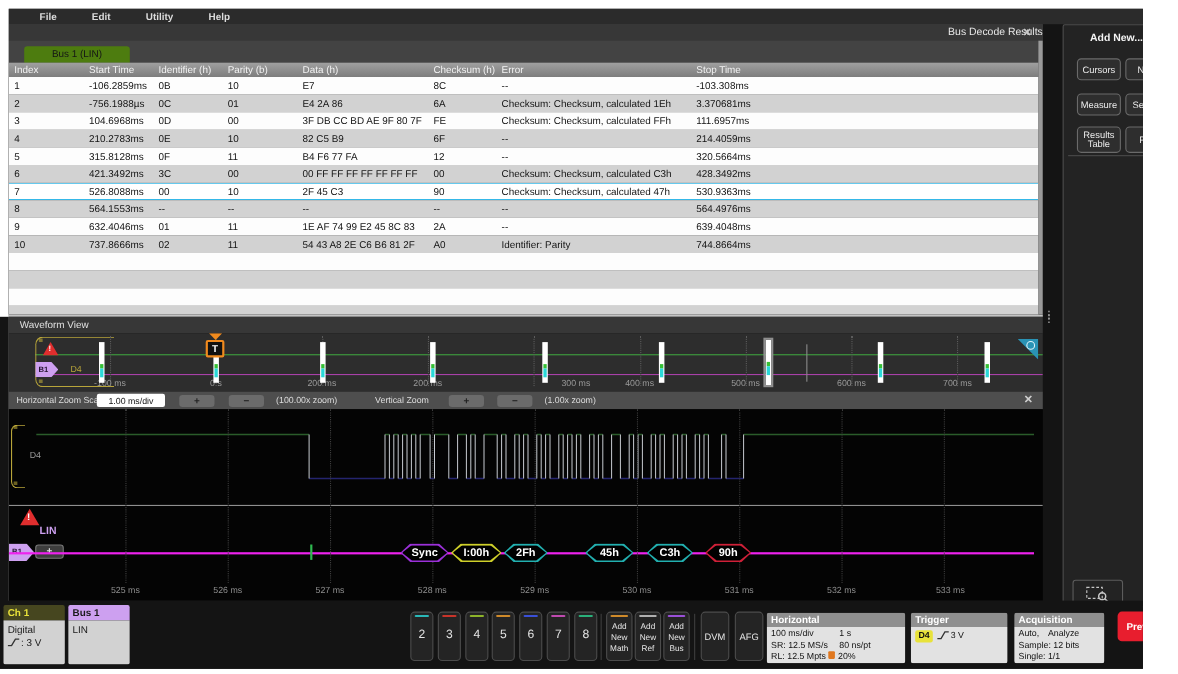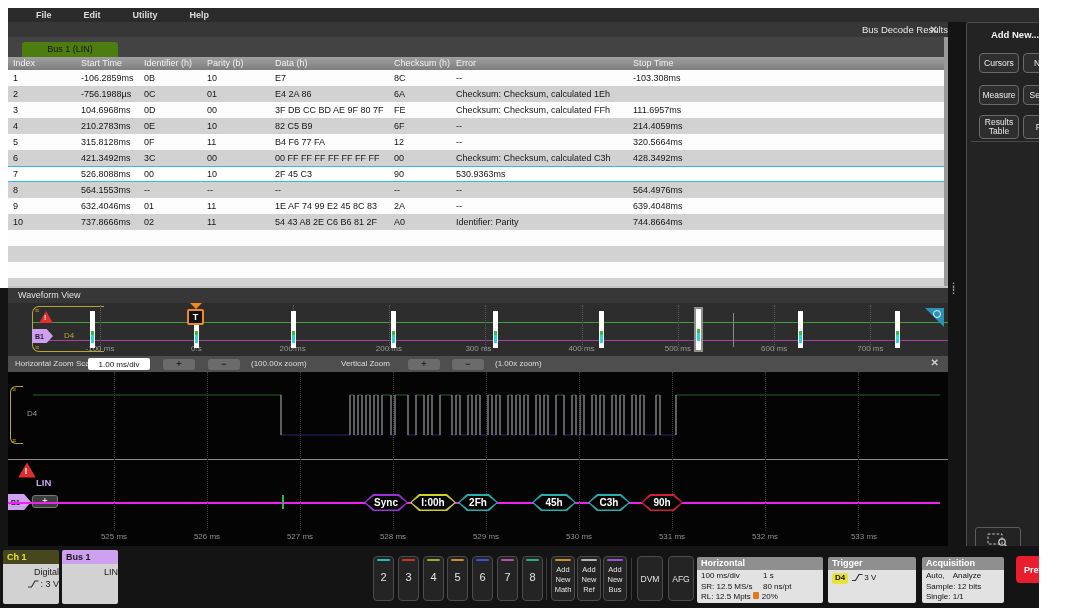--- a/index.html
+++ b/index.html
@@ -78,21 +78,21 @@
   .gtick{position:absolute;left:274px;top:123px;width:2px;height:14px;background:#2fb850;}
   .plusbtn{position:absolute;left:24px;top:123px;width:26px;height:13px;background:#3d3d3d;border:1px solid #787878;border-radius:3px;color:#e0e0e0;font:bold 9px/11px "Liberation Sans",sans-serif;text-align:center;box-sizing:border-box;}
   .linlabel{position:absolute;left:28px;top:105px;font:bold 9.5px "Liberation Sans",sans-serif;color:#cda0f0;}
   .bubble{position:absolute;top:122px;height:17px;clip-path:polygon(9px 0,calc(100% - 9px) 0,100% 50%,calc(100% - 9px) 100%,9px 100%,0 50%);}
   .bubble>div{position:absolute;inset:1.5px;background:#000;clip-path:inherit;display:flex;align-items:center;justify-content:center;color:#fff;font:bold 10px "Liberation Sans",sans-serif;}
 
   
   .bottombar{position:absolute;left:0;top:546px;width:1071px;height:62px;background:#141414;}
   .badge{position:absolute;top:4px;width:56px;height:54px;border-radius:2px;overflow:hidden;}
   .badge .bhead{height:14px;font:bold 9px/14px "Liberation Sans",sans-serif;padding-left:4px;}
-  .badge .bbody{height:40px;background:#d2d2d2;color:#1a1a1a;font:9px "Liberation Sans",sans-serif;padding:2px 0 0 4px;box-sizing:border-box;line-height:12px;text-align:right;}
+  .badge .bbody{height:40px;background:#d2d2d2;color:#1a1a1a;font:9px "Liberation Sans",sans-serif;padding:2px 0 0 4px;box-sizing:border-box;line-height:12px;}
   .chan{position:absolute;top:10px;width:21px;height:45px;background:#242424;border:1px solid #4c4c4c;border-radius:4px;box-sizing:border-box;}
   .chtop{position:absolute;left:3px;right:3px;top:2px;height:2px;border-radius:1px;}
   .chlabel{position:absolute;left:0;right:0;top:14px;text-align:center;color:#e4e4e4;font:11px "Liberation Sans",sans-serif;}
   .aline{position:absolute;left:0;right:0;text-align:center;color:#e4e4e4;font:7.5px "Liberation Sans",sans-serif;}
   .divv{position:absolute;top:12px;height:42px;width:1px;background:#3c3c3c;}
   .panel{position:absolute;top:11px;height:46px;border-radius:2px;overflow:hidden;}
   .p-head{height:13px;background:#8f8f8f;color:#fff;font:bold 9px/13px "Liberation Sans",sans-serif;padding-left:4px;}
   .p-body{height:33px;background:#e2e2e2;color:#111;font:8px "Liberation Sans",sans-serif;padding:1px 0 0 4px;box-sizing:border-box;}
   .prow{display:flex;gap:0;line-height:10.5px;white-space:nowrap;}
   .prow .c1{width:62px;}
@@ -141,20 +141,21 @@
           <div class="td">-103.308ms</div>
         </div>
         <div class="trow alt">
           <div class="td">2</div>
           <div class="td">-756.1988µs</div>
           <div class="td">0C</div>
           <div class="td">01</div>
           <div class="td">E4 2A 86</div>
           <div class="td">6A</div>
           <div class="td">Checksum: Checksum, calculated 1Eh</div>
+          <div class="td">3.370681ms</div>
         </div>
         <div class="trow">
           <div class="td">3</div>
           <div class="td">104.6968ms</div>
           <div class="td">0D</div>
           <div class="td">00</div>
           <div class="td">3F DB CC BD AE 9F 80 7F</div>
           <div class="td">FE</div>
           <div class="td">Checksum: Checksum, calculated FFh</div>
           <div class="td">111.6957ms</div>
@@ -189,20 +190,21 @@
           <div class="td">Checksum: Checksum, calculated C3h</div>
           <div class="td">428.3492ms</div>
         </div>
         <div class="trow sel">
           <div class="td">7</div>
           <div class="td">526.8088ms</div>
           <div class="td">00</div>
           <div class="td">10</div>
           <div class="td">2F 45 C3</div>
           <div class="td">90</div>
+          <div class="td">Checksum: Checksum, calculated 47h</div>
           <div class="td">530.9363ms</div>
         </div>
         <div class="trow alt">
           <div class="td">8</div>
           <div class="td">564.1553ms</div>
           <div class="td">--</div>
           <div class="td">--</div>
           <div class="td">--</div>
           <div class="td">--</div>
           <div class="td">--</div>
@@ -288,21 +290,21 @@
       </div>
   <div class="vgrid" style="left: 92px;"></div>
       <div class="tlabel" style="left: 92px; top: 41px;">-100 ms</div>
       <div class="vgrid" style="left: 188.3px;"></div>
       <div class="tlabel" style="left: 188.3px; top: 41px;">0 s</div>
       <div class="vgrid" style="left: 284.6px;"></div>
       <div class="tlabel" style="left: 284.6px; top: 41px;">200 ms</div>
       <div class="vgrid" style="left: 380.9px;"></div>
       <div class="tlabel" style="left: 380.9px; top: 41px;">200 ms</div>
       <div class="vgrid" style="left: 477.2px;"></div>
-      <div class="tlabel" style="left: 460px; top: 41px; padding-left: 21px;">300 ms</div>
+      <div class="tlabel" style="left: 505px; top: 41px; padding-left: 21px;">300 ms</div>
       <div class="vgrid" style="left: 573.5px;"></div>
       <div class="tlabel" style="left: 573.5px; top: 41px;">400 ms</div>
       <div class="vgrid" style="left: 669.8px;"></div>
       <div class="tlabel" style="left: 669.8px; top: 41px;">500 ms</div>
       <div class="vgrid" style="left: 766.1px;"></div>
       <div class="tlabel" style="left: 766.1px; top: 41px;">600 ms</div>
       <div class="vgrid" style="left: 862.4px;"></div>
       <div class="tlabel" style="left: 862.4px; top: 41px;">700 ms</div>
       <div class="ovbar" style="left: 82px;">
         <div class="tick-g"></div>

